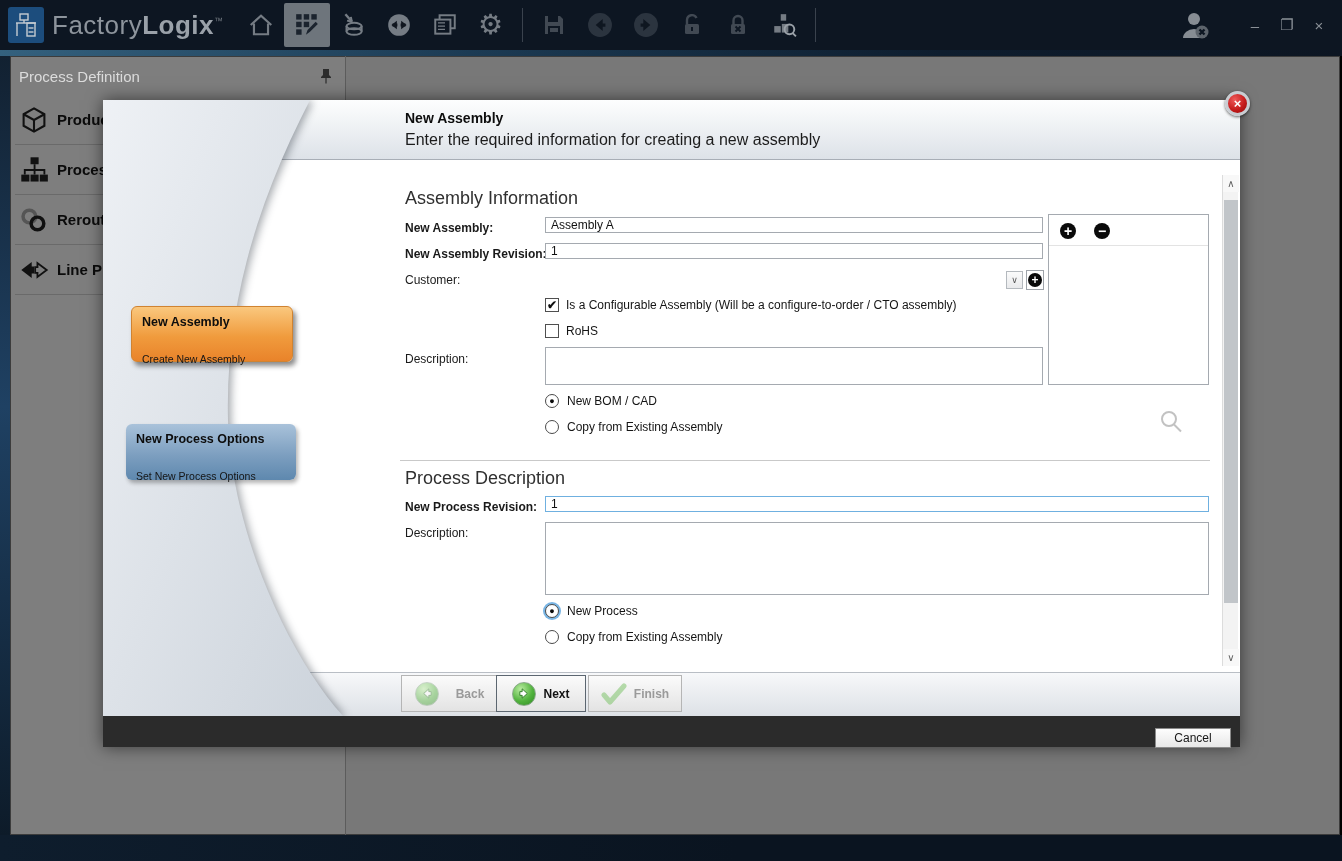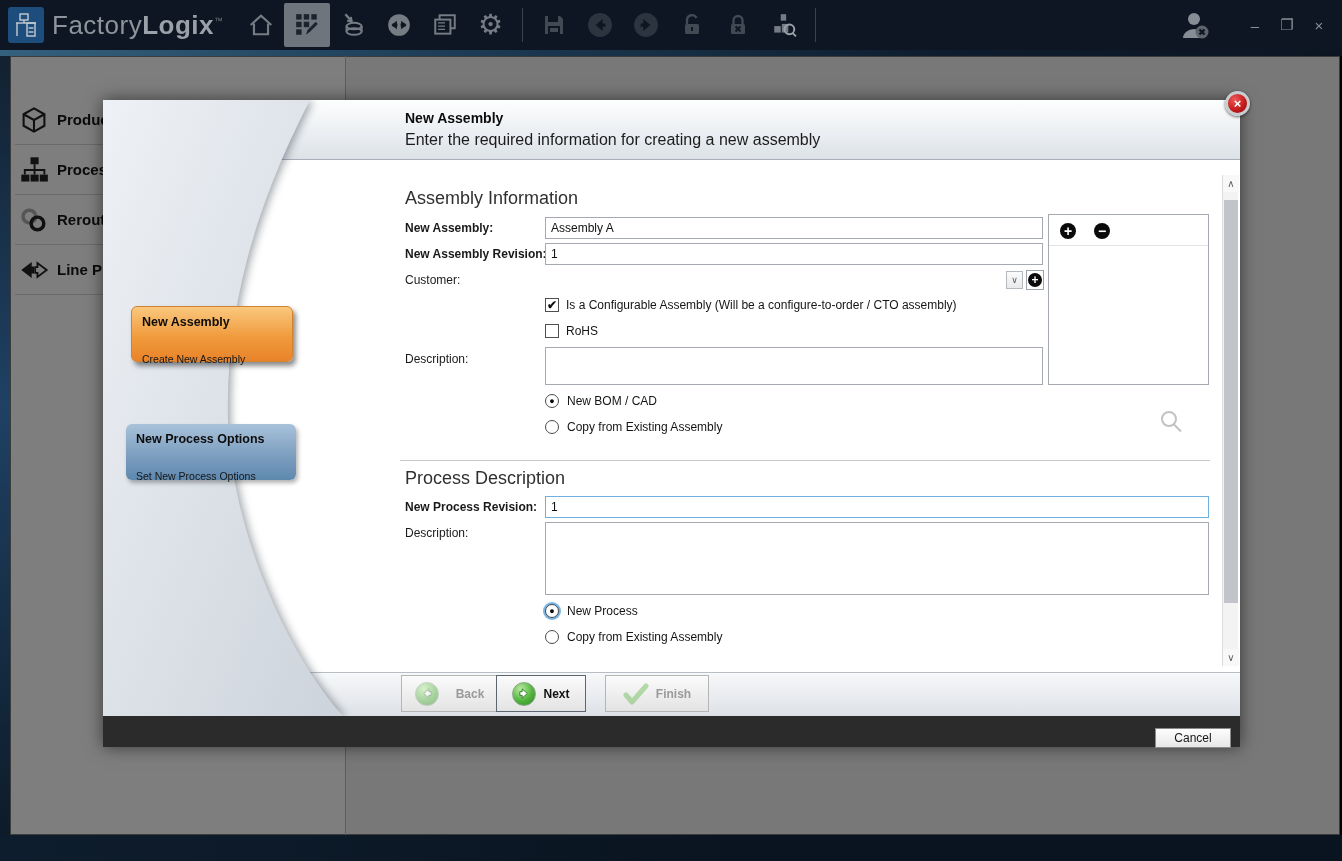--- a/index.html
+++ b/index.html
@@ -71,21 +71,21 @@
 
   .close-btn { position:absolute; left:1122px; top:-9px; width:25px; height:25px; border-radius:50%;
     background:radial-gradient(circle at 35% 30%, #ee5a5a, #c61c1c 55%, #8e0a0a);
     border:3px solid #c9cdd2; box-shadow:0 1px 3px rgba(0,0,0,.6); color:#fff; font-weight:bold;
     font-size:13px; display:flex; align-items:center; justify-content:center; line-height:1; }
 
   
   .h-section { position:absolute; left:302px; font-size:18px; font-weight:300; color:#303030; }
   .f-label { position:absolute; left:302px; font-size:12px; color:#1a1a1a; height:22px; line-height:22px; }
   .f-label.b { font-weight:bold; }
-  .t-input { position:absolute; height:22px; border:1px solid #a5aab0; background:#fff; font-size:12px;
+  .t-input { position:absolute; height:16px; border:1px solid #a5aab0; background:#fff; font-size:12px;
     padding:0 5px; font-family:"Liberation Sans", sans-serif; color:#111; }
   .t-area { position:absolute; border:1px solid #a5aab0; background:#fff; font-size:12px; padding:3px 5px;
     font-family:"Liberation Sans", sans-serif; resize:none; }
   .combo-chevron { position:absolute; width:17px; height:18px; background:linear-gradient(#fbfbfb,#e9eaec);
     border:1px solid #b4b9be; color:#555; font-size:9px; display:flex; align-items:center; justify-content:center; }
   .sq-btn { position:absolute; width:18px; height:20px; background:#fff; border:1px solid #9fa4aa;
     display:flex; align-items:center; justify-content:center; }
   .circ-glyph { width:14px; height:14px; border-radius:50%; background:#0a0a0a; color:#fff;
     font-size:12px; font-weight:bold; display:flex; align-items:center; justify-content:center; line-height:1; }
   .chk-row { position:absolute; display:flex; align-items:center; }
@@ -251,20 +251,27 @@
     </div>
   </div>
   <div class="accent-strip"></div>
 
   <div class="frame-left"></div>
   <div class="content-bg"></div>
   <div class="v-divider"></div>
   <div class="bottombar"></div>
 
   <div class="sidebar">
+    <div class="sb-header">
+      <span class="sb-title">Process Definition</span>
+      <svg class="pin" width="14" height="16" viewBox="0 0 14 16">
+          <path d="M4 1 h6 v6 l2 2 v1 H2 v-1 l2 -2 Z" fill="#2c2c2c"></path>
+          <rect x="6.4" y="10" width="1.2" height="5.5" fill="#2c2c2c"></rect>
+        </svg>
+    </div>
     <div class="sb-item" style="top:38px;">
       <svg class="ic" viewBox="0 0 26 26" fill="none" stroke="#111" stroke-width="1.8">
           <path d="M13 3 L22 8 V18 L13 23 L4 18 V8 Z"></path>
           <path d="M4 8 L13 13 L22 8 M13 13 V23"></path>
         </svg>
       <span class="lbl">Produc</span>
     </div>
     <div class="sb-sep" style="top:87px;"></div>
     <div class="sb-item" style="top:88px;">
       <svg class="ic" viewBox="0 0 26 26">
@@ -403,21 +410,21 @@
       <span>Back</span>
     </div>
     <div class="nav-btn primary" style="left:393px; width:90px;">
       <span class="gcirc">
           <svg width="13" height="13" viewBox="0 0 14 14">
             <path d="M4.5 2 L10 7 L4.5 12 V9 H2 V5 H4.5 Z" fill="#fff" stroke="#2d7a24" stroke-width="1"></path>
           </svg>
         </span>
       <span>Next</span>
     </div>
-    <div class="nav-btn off" style="left:502px; width:104px;">
+    <div class="nav-btn off" style="left:485px; width:94px;">
       <svg class="gcheck" width="26" height="22" viewBox="0 0 26 22">
           <path d="M3 12 L9 19 L23 3" fill="none" stroke="#7fc46c" stroke-width="5" stroke-linecap="round" stroke-linejoin="round"></path>
         </svg>
       <span>Finish</span>
     </div>
 
     <div class="cancel-btn">Cancel</div>
 
     <div class="close-btn">×</div>
   </div>

